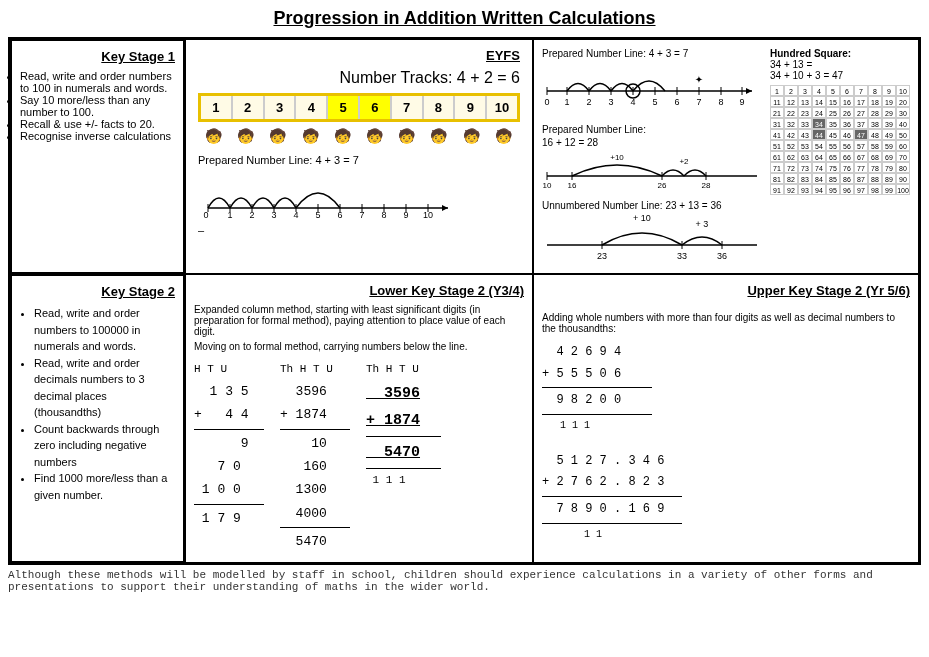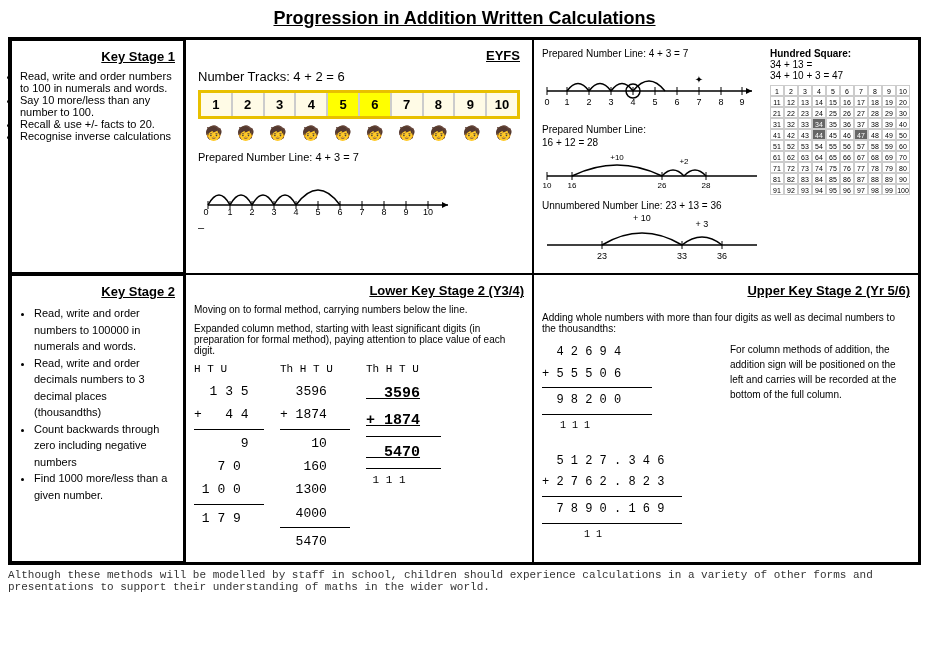--- a/index.html
+++ b/index.html
@@ -93,21 +93,21 @@
     <ul>
       <li>Read, write and order numbers to 100 in numerals and words.</li>
       <li>Say 10 more/less than any number to 100.</li>
       <li>Recall &amp; use +/- facts to 20.</li>
       <li>Recognise inverse calculations</li>
     </ul>
   </div>
 
   <div class="cell eyfs" style="grid-row:1;grid-column:2;">
     <div class="cell-title bold underline-text">EYFS</div>
-    <div style="font-size:13px;margin-bottom:4px;">Number Tracks: 4 + 2 = 6</div>
+    <div style="font-size:16px;margin-bottom:4px;text-align:right;">Number Tracks: 4 + 2 = 6</div>
 
     <div class="number-track">
       <div class="number-track-cell">1</div>
       <div class="number-track-cell">2</div>
       <div class="number-track-cell">3</div>
       <div class="number-track-cell">4</div>
       <div class="number-track-cell highlighted">5</div>
       <div class="number-track-cell highlighted">6</div>
       <div class="number-track-cell">7</div>
       <div class="number-track-cell">8</div>
@@ -376,22 +376,22 @@
     <ul style="padding-left:14px;font-size:11px;line-height:1.5;">
       <li>Read, write and order numbers to 100000 in numerals and words.</li>
       <li>Read, write and order decimals numbers to 3 decimal places (thousandths)</li>
       <li>Count backwards through zero including negative numbers</li>
       <li>Find 1000 more/less than a given number.</li>
     </ul>
   </div>
 
   <div class="cell" style="grid-row:2;grid-column:2;padding:8px;">
     <div class="cell-title bold underline-text">Lower Key Stage 2 (Y3/4)</div>
+    <div style="font-size:10px;margin-bottom:4px;">Expanded column method, starting with least significant digits (in preparation for formal method), paying attention to place value of each digit.</div>
     <div style="font-size:10px;margin-bottom:8px;">Moving on to formal method, carrying numbers below the line.</div>
-    <div style="font-size:10px;margin-bottom:4px;">Expanded column method, starting with least significant digits (in preparation for formal method), paying attention to place value of each digit.</div>
 
     <div style="display:flex;gap:16px;align-items:flex-start;">
 
       <div style="font-family:'Courier New',monospace;font-size:13px;line-height:1.8;">
         <div style="font-size:11px;">H T U</div>
         <div>&nbsp;&nbsp;1 3 5</div>
         <div>+ &nbsp; 4 4</div>
         <div style="border-bottom:1.5px solid #000;width:70px;margin:2px 0;"></div>
         <div>&nbsp;&nbsp;&nbsp;&nbsp;&nbsp;&nbsp;9</div>
         <div>&nbsp;&nbsp;&nbsp;7 0</div>
@@ -445,19 +445,18 @@
         <div style="font-family:'Courier New',monospace;font-size:12px;line-height:1.8;">
           <div>&nbsp;&nbsp;5 1 2 7 . 3 4 6</div>
           <div>+ 2 7 6 2 . 8 2 3</div>
           <div style="border-bottom:1.5px solid #000;width:140px;margin:2px 0;"></div>
           <div>&nbsp;&nbsp;7 8 9 0 . 1 6 9</div>
           <div style="border-bottom:1.5px solid #000;width:140px;margin:2px 0;"></div>
           <div style="font-size:10px;">&nbsp;&nbsp;&nbsp;&nbsp;&nbsp;&nbsp;&nbsp;1 1</div>
         </div>
       </div>
 
-      <div style="flex:0 0 180px;font-size:10px;line-height:1.5;">For column methods of addition, the addition sign will be positioned on the left and carries will be recorded at the bottom of the full column.</div>
     </div>
   </div>
 
 </div>
 
 <div style="font-size:11px;text-align:left;margin-top:4px;color:#333;font-family:Liberation Mono, monospace;">Although these methods will be modelled by staff in school, children should experience calculations in a variety of other forms and presentations to support their understanding of maths in the wider world.</div>
 
 </body></html>

